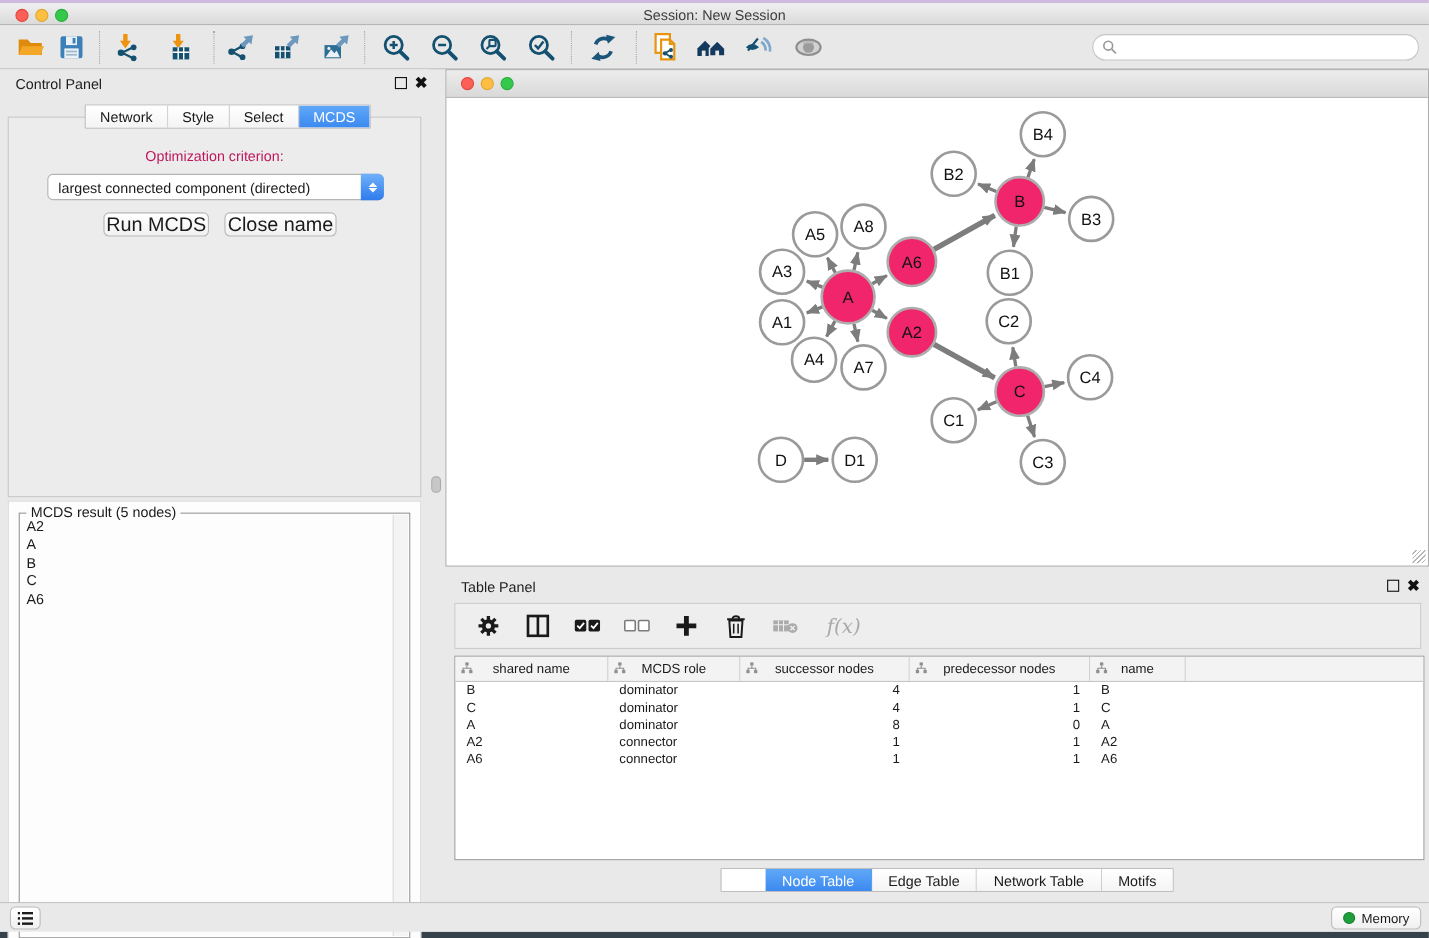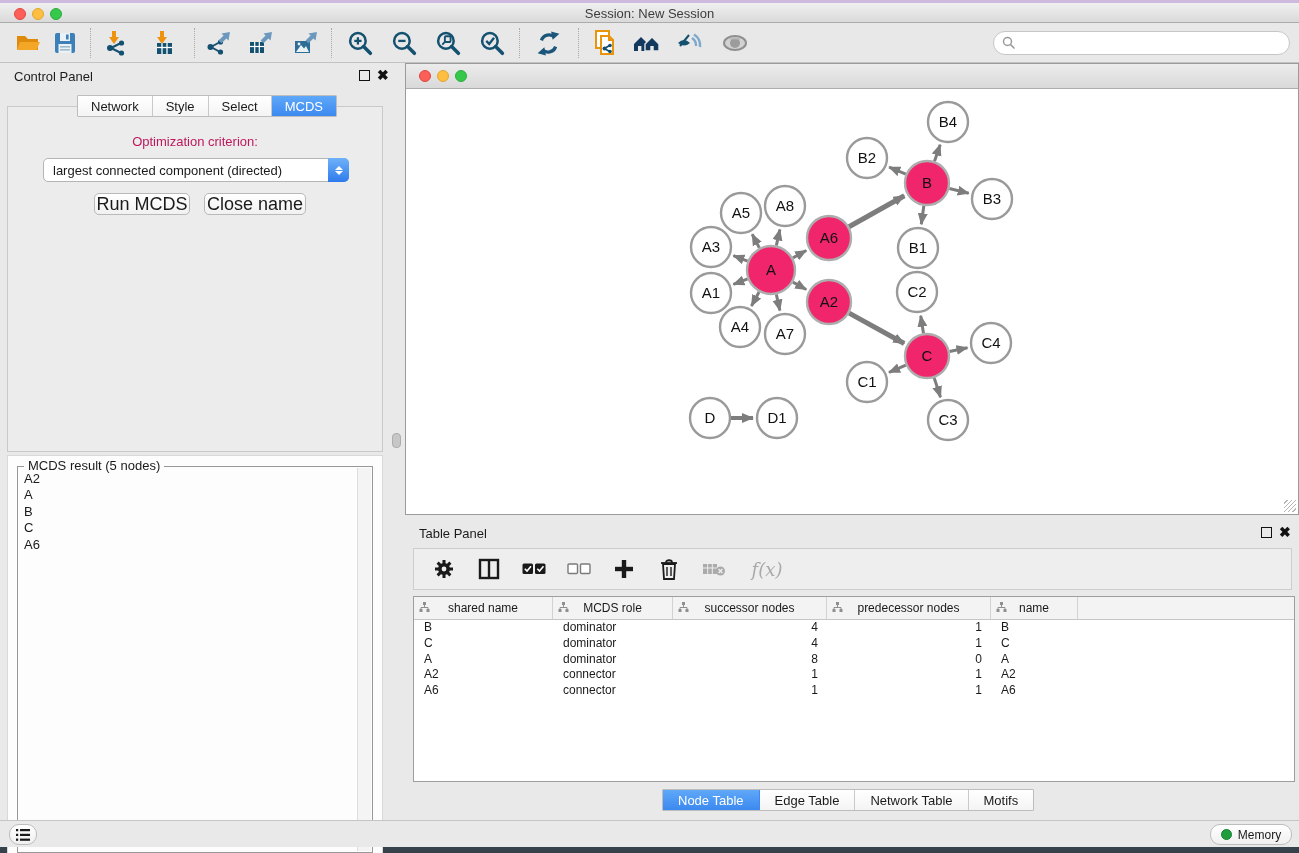--- a/index.html
+++ b/index.html
@@ -75,26 +75,26 @@
 
   .dtable { position:absolute; left:8px; top:76px; width:882px; height:186px; background:#fff; border:1px solid #9E9E9E; overflow:hidden; }
   .thead { display:grid; grid-template-columns:139px 120px 154px 164px 87px 1fr; height:23px; background:#F3F3F3; border-bottom:1px solid #C6C6C6; }
   .th { position:relative; display:flex; align-items:center; justify-content:center; font-size:12px; color:#1a1a1a; border-right:1px solid #D2D2D2; }
   .th .tree { position:absolute; left:5px; top:5px; }
   .trow { display:grid; grid-template-columns:139px 120px 154px 164px 87px 1fr; height:15.8px; }
   .td { font-size:12px; line-height:15.8px; white-space:nowrap; overflow:hidden; }
   .td.l { padding-left:10px; text-align:left; }
   .td.r { padding-right:9px; text-align:right; }
 
-  .tp-tabs { left:257px; top:269px; }
+  .tp-tabs { left:250px; top:269px;padding-left:40px; }
   .tp-tabs .seg-item { padding:0 15px; }
 
   
   .statusbar { position:absolute; left:0; top:820px; width:1299px; height:27px; background:#E9E9E9; border-top:1px solid #C5C5C5; }
-  .sb-btn { position:absolute; background:linear-gradient(#FFFFFF,#F0F0F0); border:1px solid #BDBDBD; border-radius:10px;
+  .sb-btn { position:absolute; background:linear-gradient(#FFFFFF,#F0F0F0); border:1px solid #BDBDBD; border-radius:5px;
      display:flex; align-items:center; justify-content:center; }
   .mem-dot { width:11px; height:11px; border-radius:50%; background:#1F9E3E; border:1px solid #158130; margin-right:6px; }
   .mem-label { font-size:12px; color:#1a1a1a; }
   .desktop-bottom { position:absolute; left:0; top:847px; width:1299px; height:6px; background:#36424B; }
 </style>
 </head>
 <body>
 
 <div class="desktop-top"></div>
 <div class="desktop-bottom"></div>

